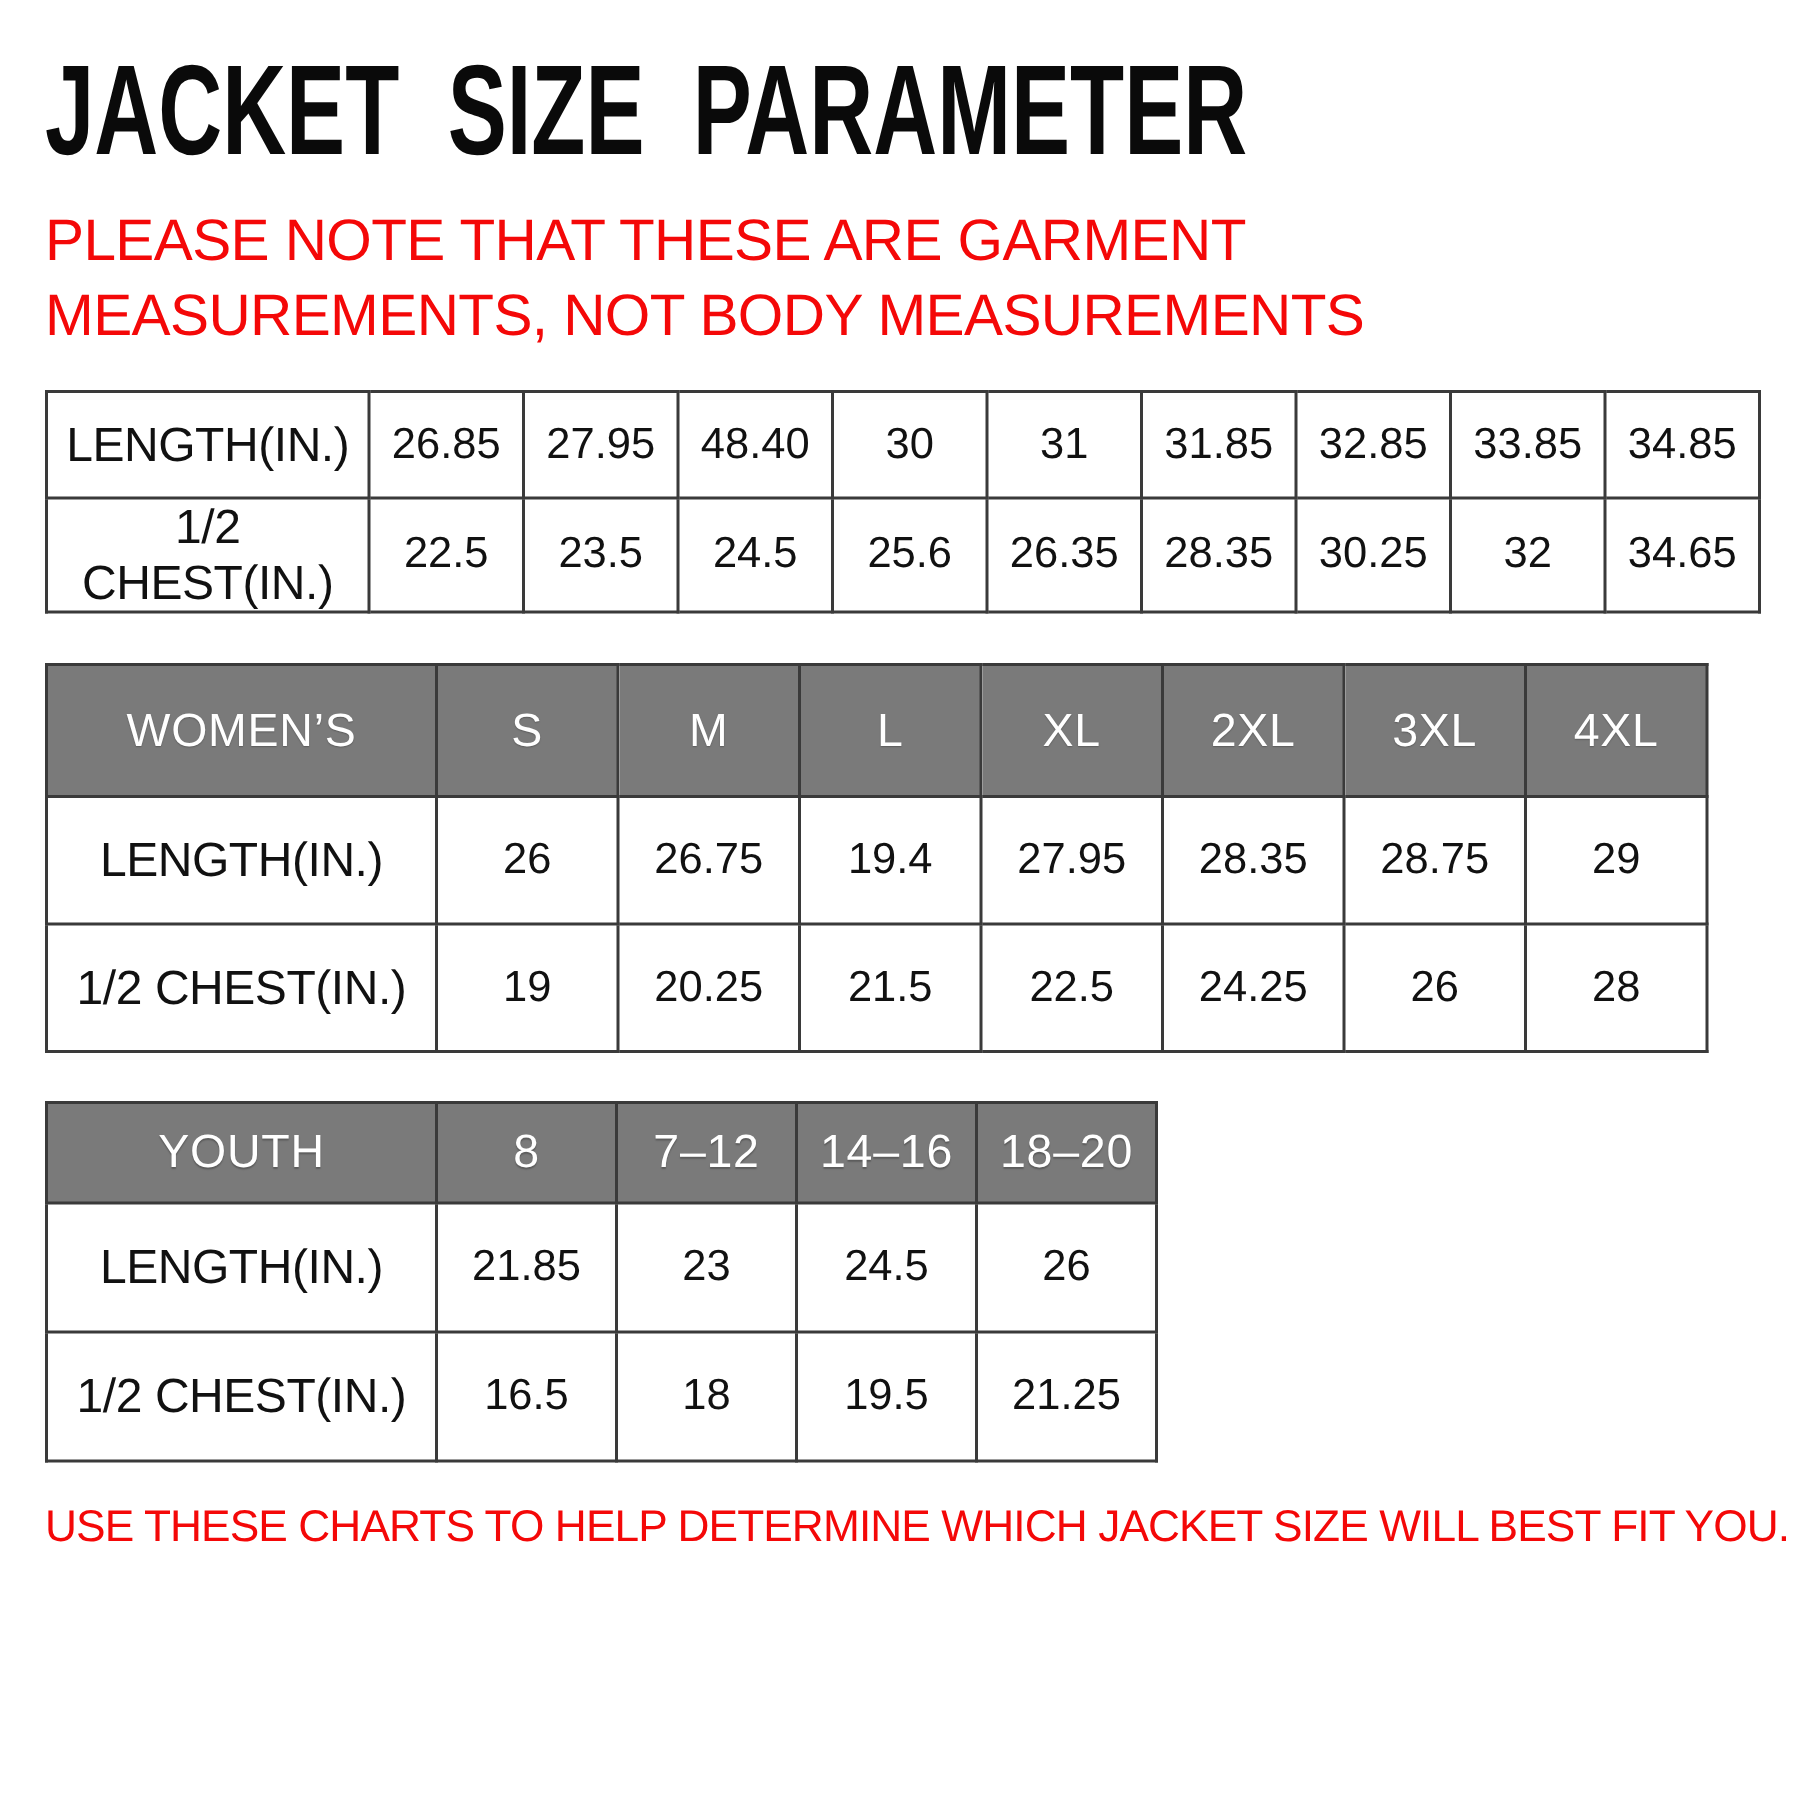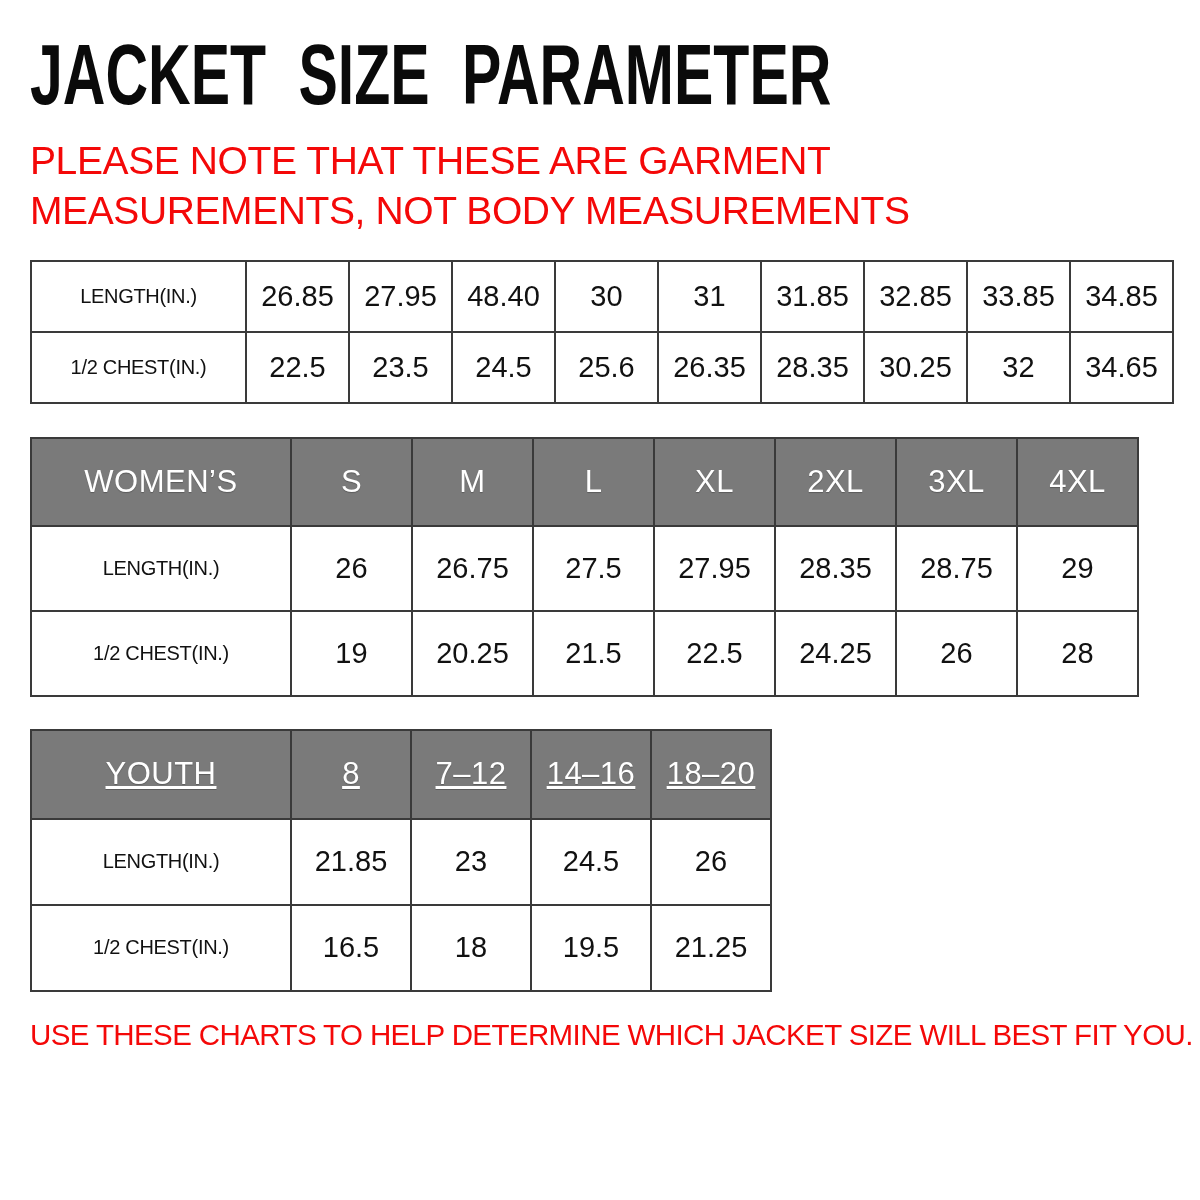--- a/index.html
+++ b/index.html
@@ -53,33 +53,33 @@
     color: #111;
     overflow: hidden;
   }
   td.gh {
     background: var(--gray);
     color: #ffffff;
     font-size: 31px;
     letter-spacing: 0.5px;
     text-shadow: 0 1px 1px rgba(0,0,0,0.25);
   }
-  td.lbl { font-size: 20px; letter-spacing: -0.3px; }
+  td.lbl { font-size: 32px; letter-spacing: -0.3px; }
 
   .t-mens   { width: 1143px; margin-top: 24px; }
   .t-mens   td { height: 71px; }
   .t-mens   tr.hdr td { height: 77px; }
 
   .t-womens { width: 1107px; margin-top: 33px; }
   .t-womens td { height: 85px; }
   .t-womens tr.hdr td { height: 88px; }
 
   .t-youth  { width: 740px;  margin-top: 32px; }
   .t-youth  td { height: 86px; }
-  .t-youth  tr.hdr td { height: 89px; text-decoration: underline; }
+  .t-youth  tr.hdr td { height: 67px; }
 
   
   .footer-para {
     margin-top: 34px;
     max-width: 1105px;
     font-size: 31px;
     line-height: 1.5;
     letter-spacing: -0.6px;
     color: var(--red);
   }
@@ -162,21 +162,21 @@
       <td class="gh">L</td>
       <td class="gh">XL</td>
       <td class="gh">2XL</td>
       <td class="gh">3XL</td>
       <td class="gh">4XL</td>
     </tr>
     <tr>
       <td class="lbl">LENGTH(IN.)</td>
       <td>26</td>
       <td>26.75</td>
-      <td>27.5</td>
+      <td>19.4</td>
       <td>27.95</td>
       <td>28.35</td>
       <td>28.75</td>
       <td>29</td>
     </tr>
     <tr>
       <td class="lbl">1/2 CHEST(IN.)</td>
       <td>19</td>
       <td>20.25</td>
       <td>21.5</td>

